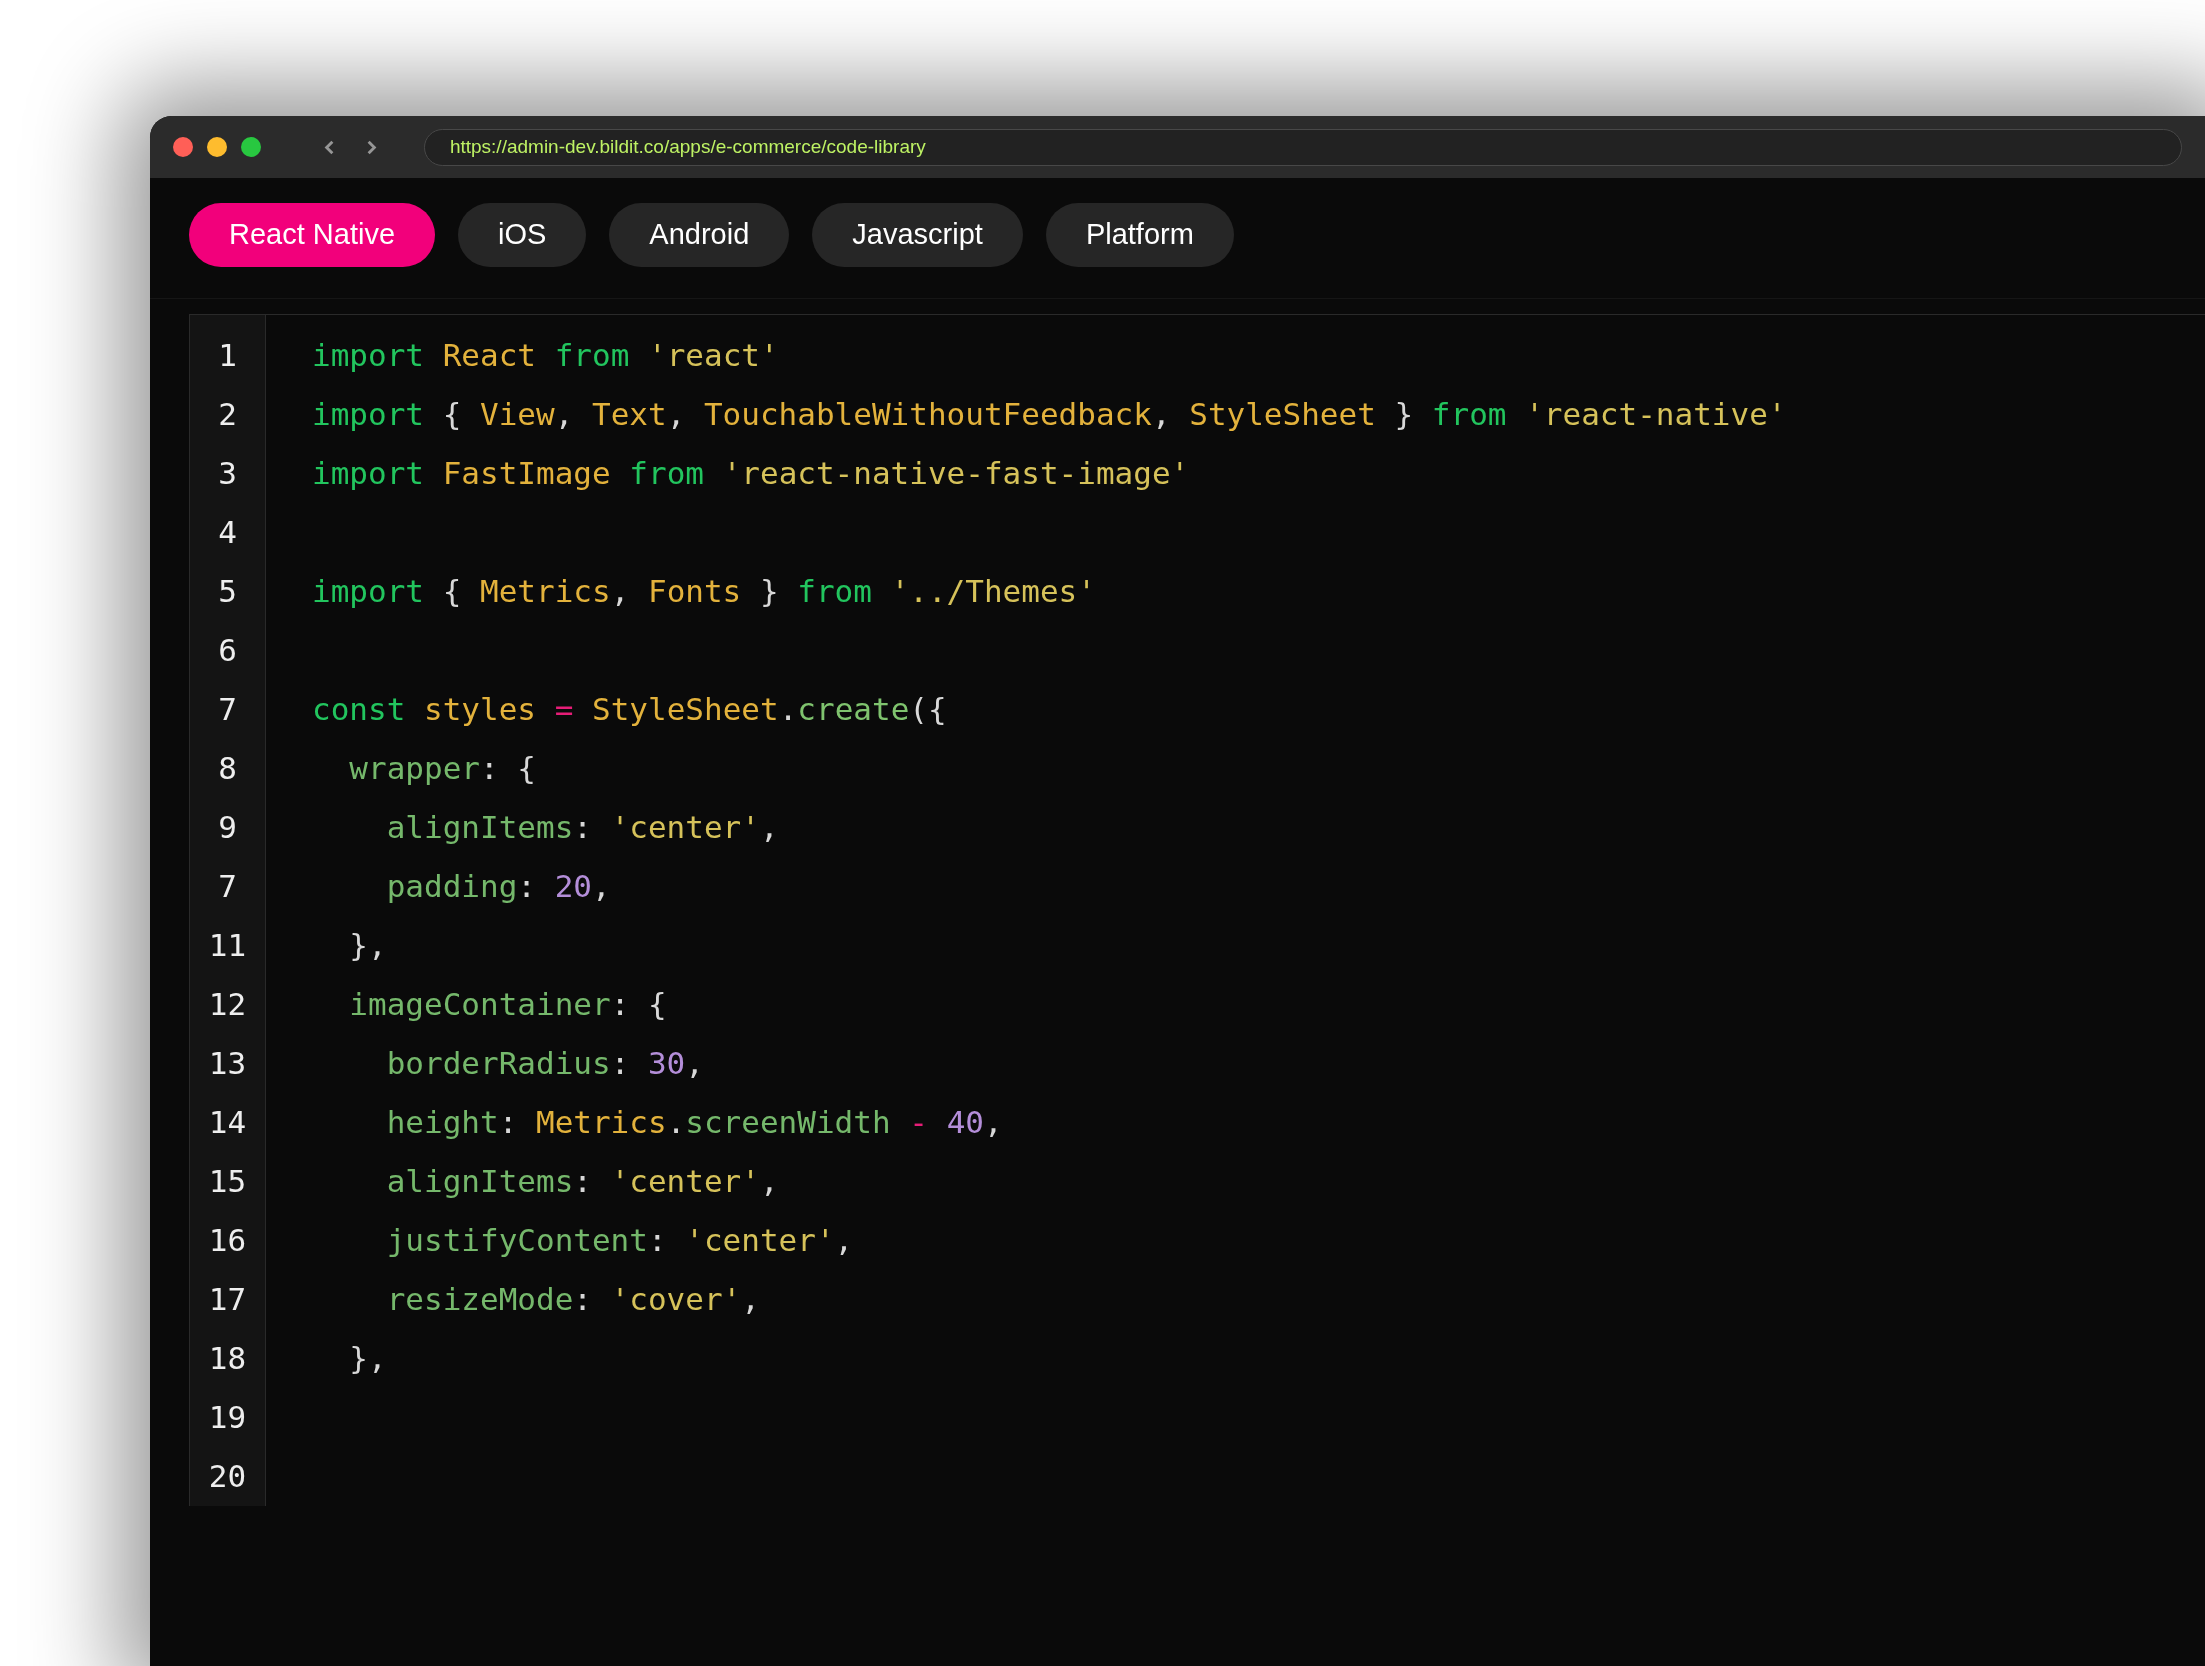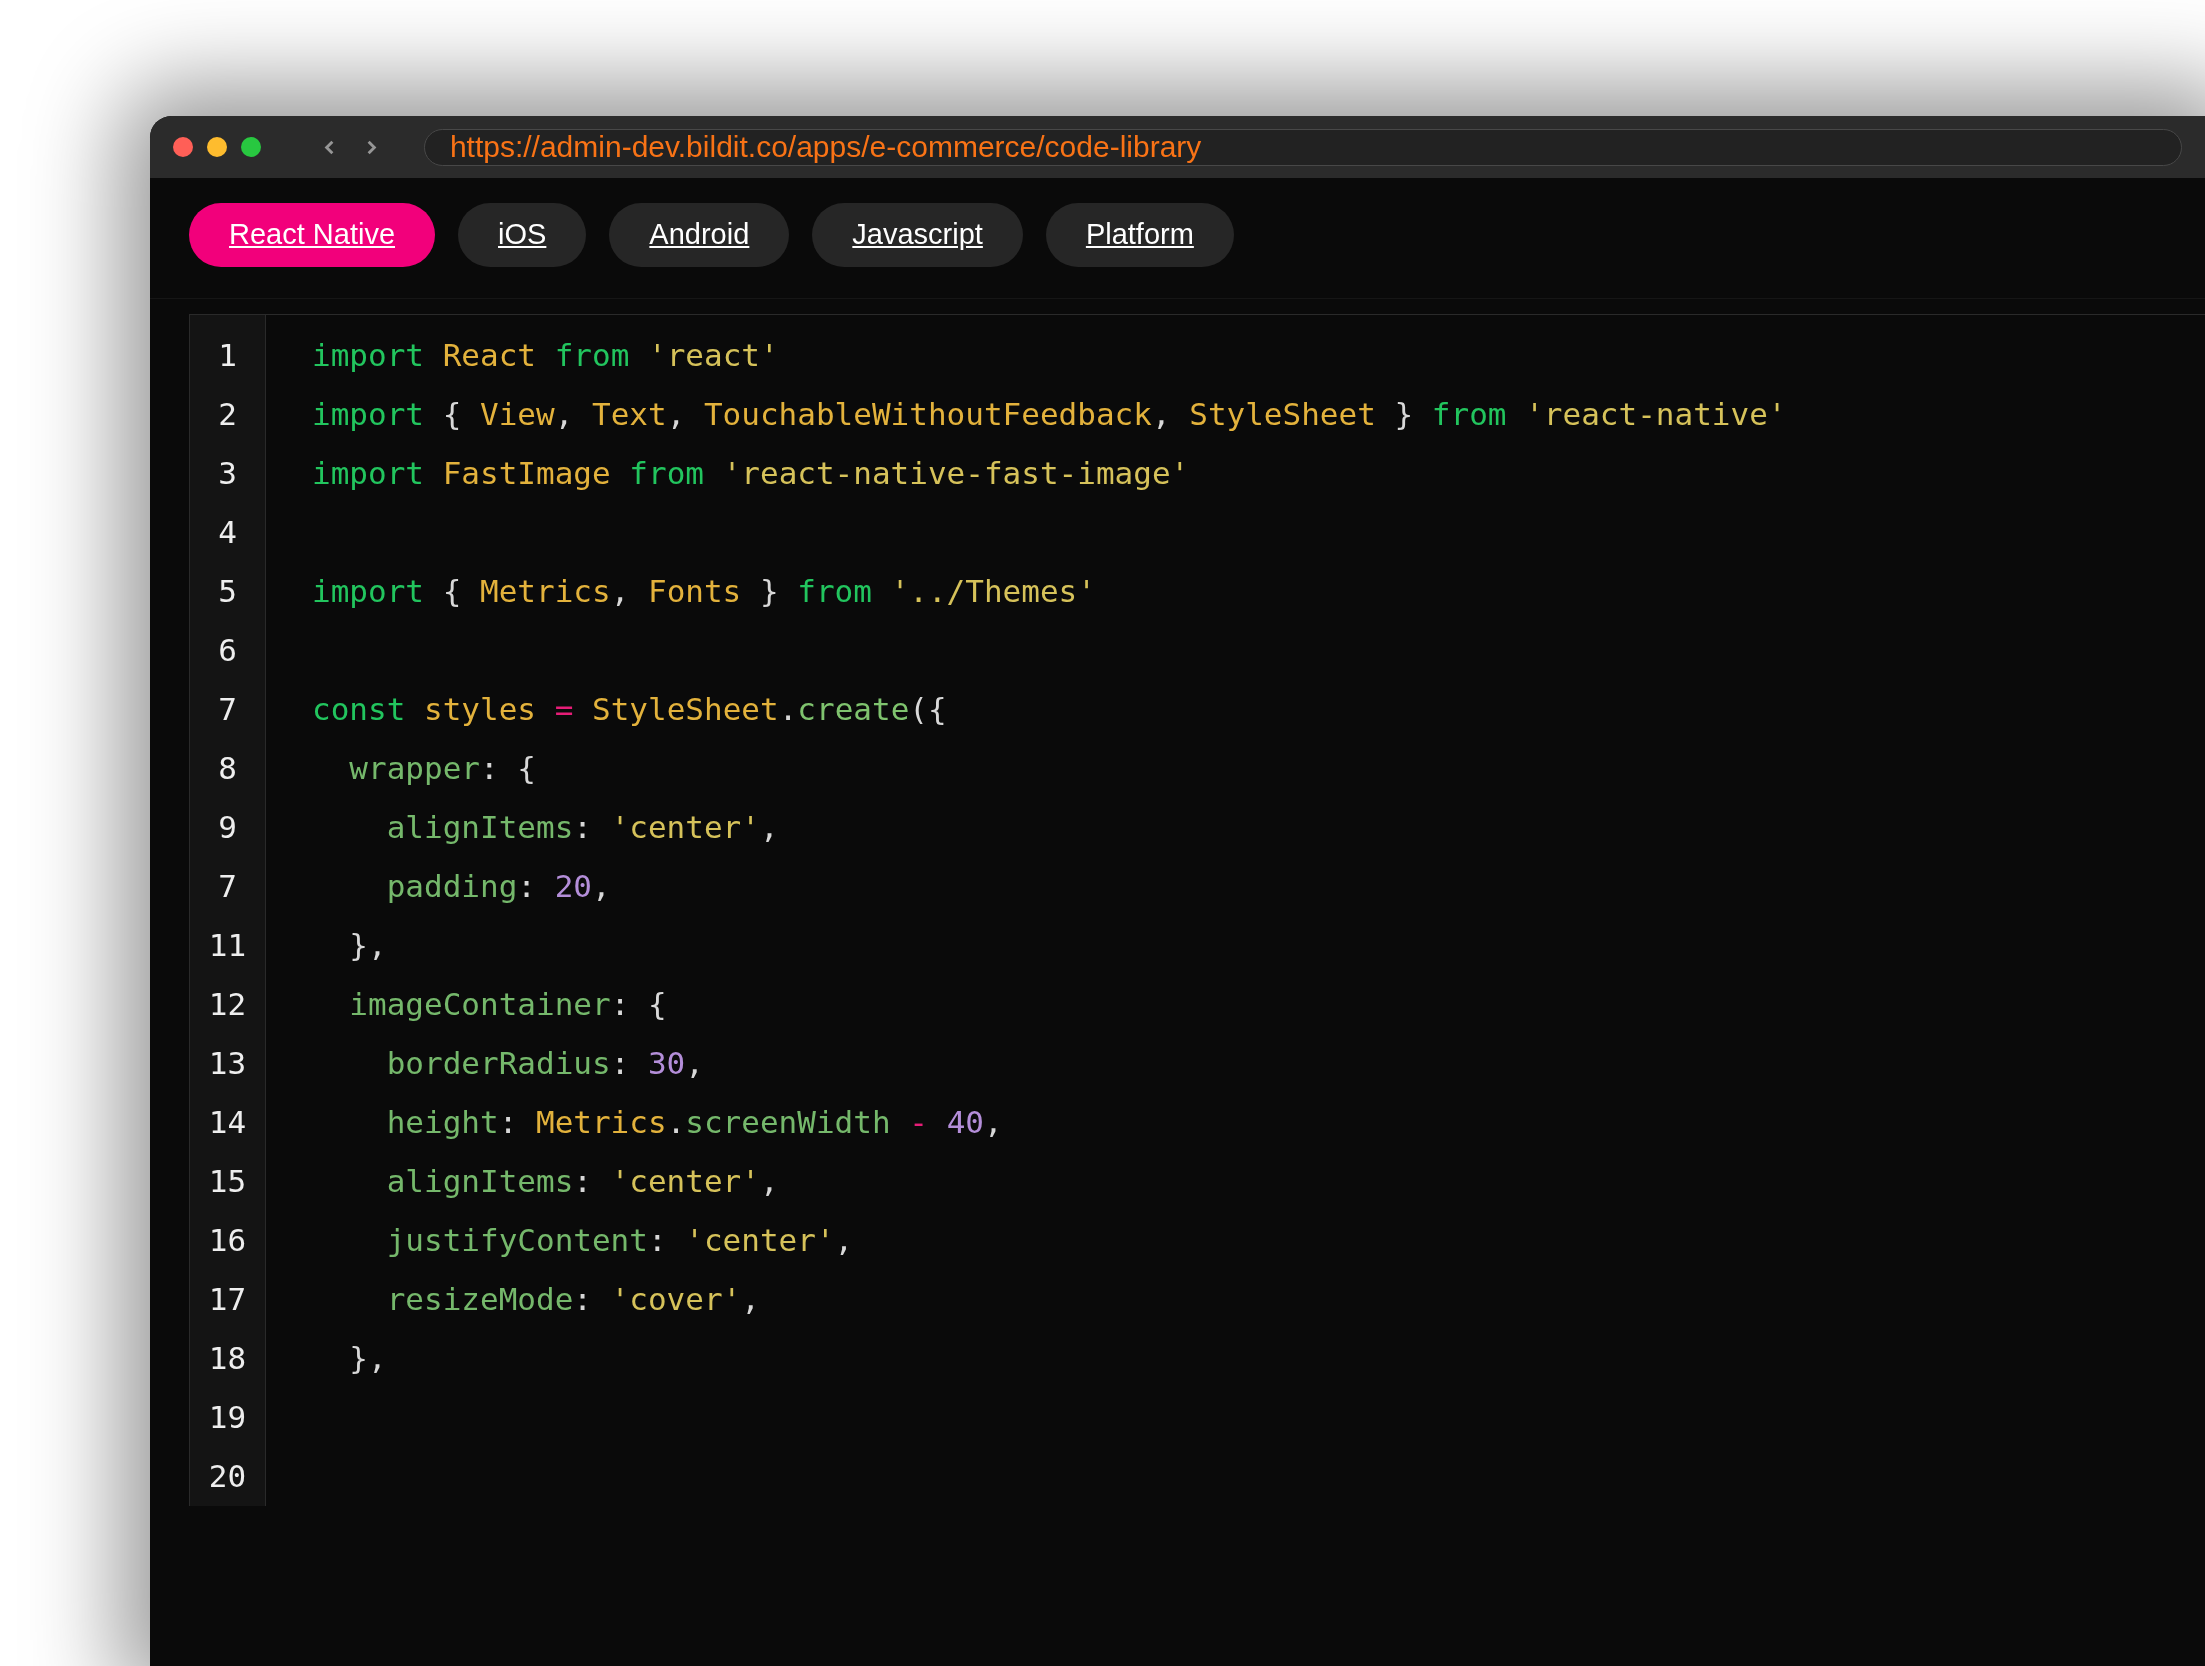--- a/index.html
+++ b/index.html
@@ -57,39 +57,38 @@
   .nav-arrow svg { width: 23px; height: 23px; }
   .urlbar {
     flex: 1;
     height: 37px;
     background: #222222;
     border: 0.8px solid #484848;
     border-radius: 18.5px;
     display: flex;
     align-items: center;
     padding: 0 25px;
-    color: #f97316;
-    font-size: 30px;
+    color: #bef264;
+    font-size: 19px;
     margin-left: 15.4px;
   }
   .tabs-row {
     display: flex;
     gap: 23px;
     padding: 25px 39px 31px 39px;
     border-bottom: 0.8px solid #161616;
   }
   .tab {
     padding: 15.4px 40px;
     border-radius: 37px;
     background: #262626;
     color: #ffffff;
     font-size: 29px;
     cursor: pointer;
     white-space: nowrap;
-    text-decoration: underline;
   }
   .tab.active {
     background: #f2007b;
     color: #ffffff;
   }
   .editor {
     display: flex;
     padding-left: 39px;
     padding-top: 15.4px;
     font-family: "SF Mono", ui-monospace, Menlo, Monaco, Consolas, monospace;

